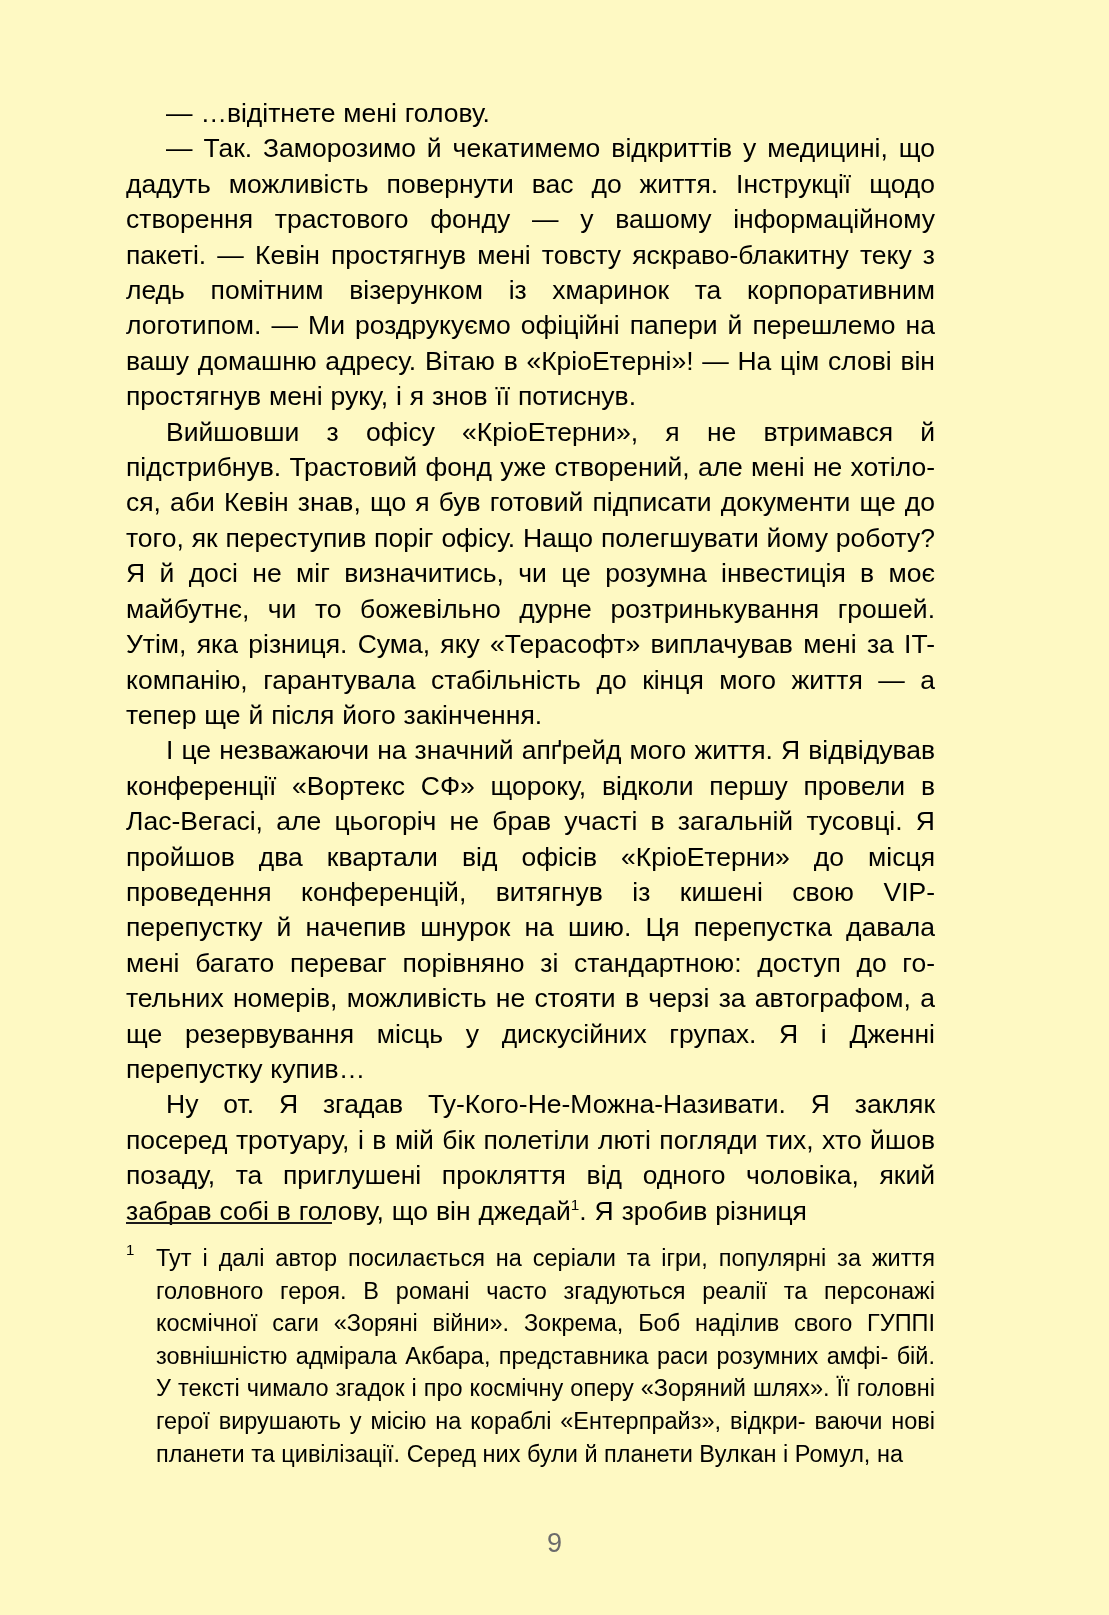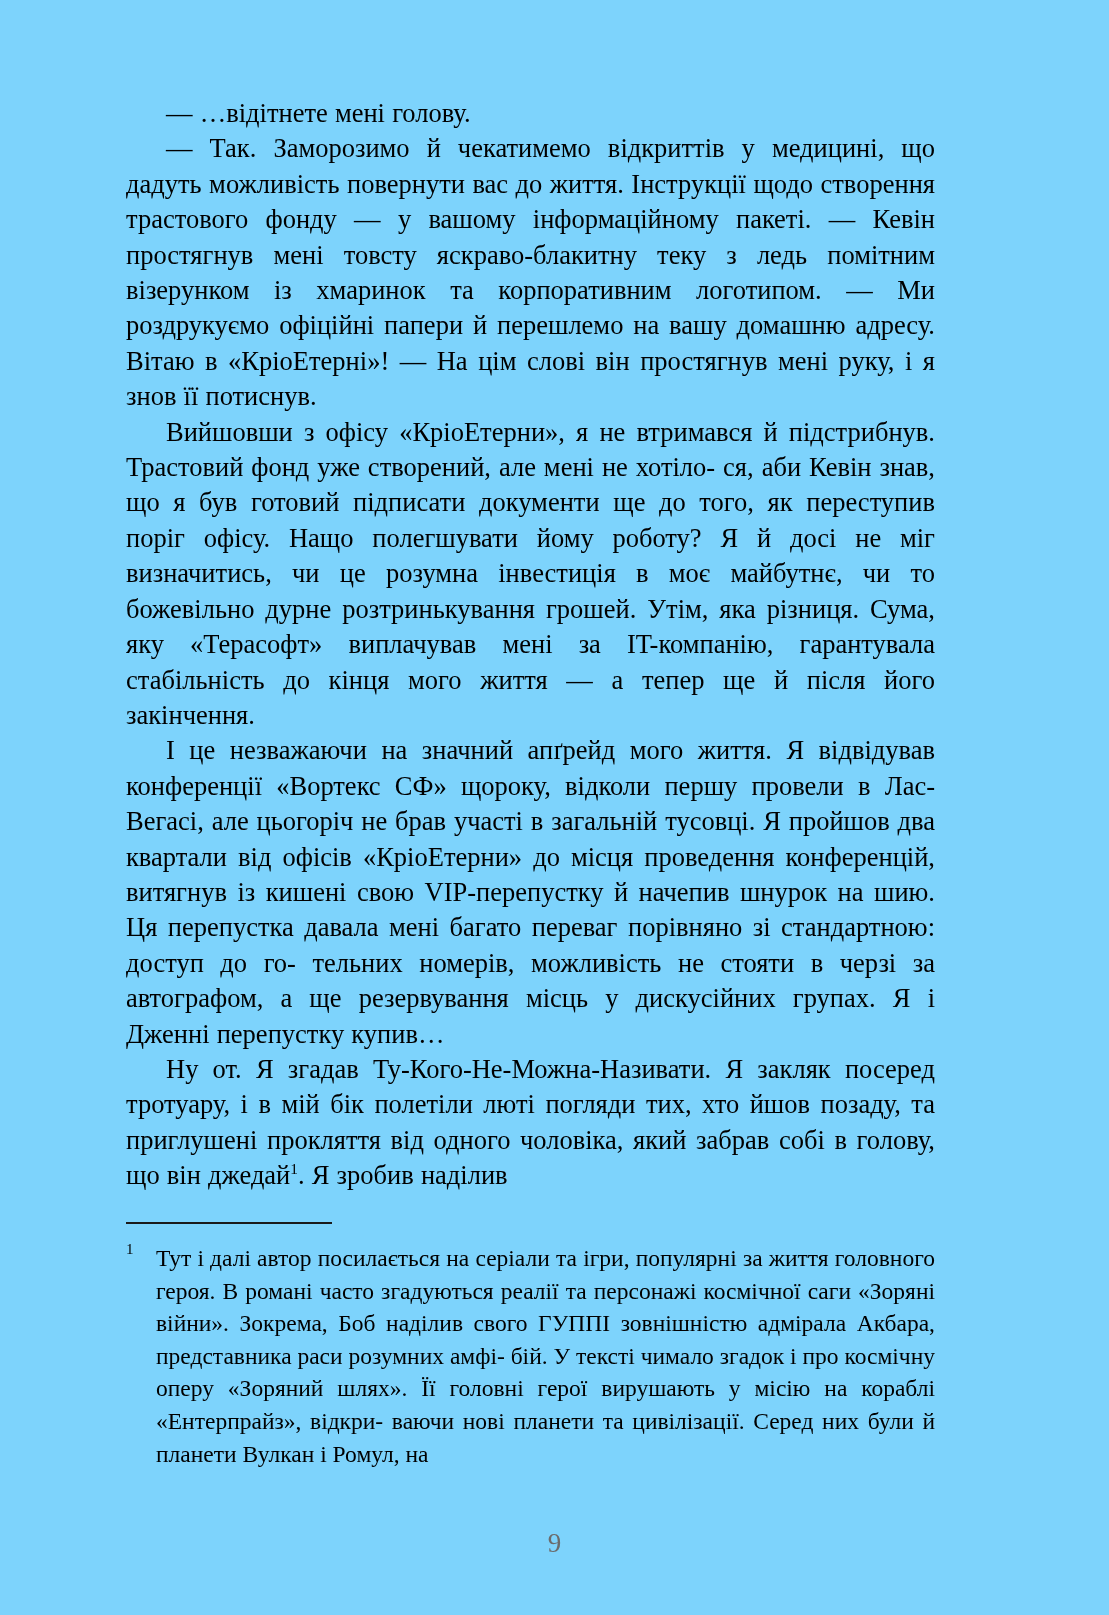--- a/index.html
+++ b/index.html
@@ -4,23 +4,23 @@
 <style>
   html, body {
     margin: 0;
     padding: 0;
     background: #ffffff;
   }
   .page {
     position: relative;
     width: 1109px;
     height: 1615px;
-    background: #7dd3fc;
+    background: #fef9c3;
     overflow: hidden;
-    font-family: Liberation Serif, serif;
+    font-family: Liberation Sans, sans-serif;
     color: #000000;
     -webkit-font-smoothing: antialiased;
   }
 
   .text-block {
     position: absolute;
     left: 126px;
     top: 96px;
     width: 809px;
   }
@@ -92,21 +92,21 @@
 <body>
 
 <div class="page">
 
   <div class="text-block">
     <p class="body-par">— …відітнете мені голову.</p>
     <p class="body-par">— Так. Заморозимо й чекатимемо відкриттів у медицині, що дадуть можливість повернути вас до життя. Інструкції щодо створення трастового фонду — у вашому інформаційному пакеті. — Кевін простягнув мені товсту яскраво-блакитну теку з ледь помітним візерунком із хмаринок та корпоративним логотипом. — Ми роздрукуємо офіційні папери й перешлемо на вашу домашню адресу. Вітаю в «КріоЕтерні»! — На цім слові він простягнув мені руку, і я знов її потиснув.</p>
     <p class="body-par">Вийшовши з офісу «КріоЕтерни», я не втримався й підстрибнув. Трастовий фонд уже створений, але мені не хотіло-  ся, аби Кевін знав, що я був готовий підписати документи ще  до того, як переступив поріг офісу. Нащо полегшувати йому  роботу? Я й досі не міг визначитись, чи це розумна інвестиція в моє майбутнє, чи то божевільно дурне розтринькування грошей. Утім, яка різниця. Сума, яку «Терасофт» виплачував  мені за IT-компанію, гарантувала стабільність до кінця мого життя — а тепер ще й після його закінчення.</p>
     <p class="body-par">І це незважаючи на значний апґрейд мого життя. Я відвідував конференції «Вортекс СФ» щороку, відколи першу провели в Лас-Вегасі, але цьогоріч не брав участі в загальній тусовці. Я пройшов два квартали від офісів «КріоЕтерни» до місця проведення конференцій, витягнув із кишені свою VIP-перепустку й начепив шнурок на шию. Ця перепустка давала  мені багато переваг порівняно зі стандартною: доступ до го-  тельних номерів, можливість не стояти в черзі за автографом, а ще резервування місць у дискусійних групах. Я і Дженні перепустку купив…</p>
     <p class="body-par">
-      <span>Ну от. Я згадав Ту-Кого-Не-Можна-Називати. Я закляк посеред тротуару, і в мій бік полетіли люті погляди тих, хто йшов позаду, та приглушені прокляття від одного чоловіка,  який забрав собі в голову, що він джедай</span><sup class="fn-ref">1</sup><span>. Я зробив наділив</span>
+      <span>Ну от. Я згадав Ту-Кого-Не-Можна-Називати. Я закляк посеред тротуару, і в мій бік полетіли люті погляди тих, хто йшов позаду, та приглушені прокляття від одного чоловіка,  який забрав собі в голову, що він джедай</span><sup class="fn-ref">1</sup><span>. Я зробив різниця</span>
     </p>
   </div>
 
   <div class="footnote-zone">
     <div class="footnote-rule"></div>
     <div class="footnote">
       <span class="footnote-marker">1</span><span>Тут і далі автор посилається на серіали та ігри, популярні за життя головного героя. В романі часто згадуються реалії та персонажі космічної саги «Зоряні війни». Зокрема, Боб наділив свого ГУППІ зовнішністю адмірала Акбара, представника раси розумних амфі-  бій. У тексті чимало згадок і про космічну оперу «Зоряний шлях».  Її головні герої вирушають у місію на кораблі «Ентерпрайз», відкри-  ваючи нові планети та цивілізації. Серед них були й планети Вулкан  і Ромул, на</span>
     </div>
   </div>
 

